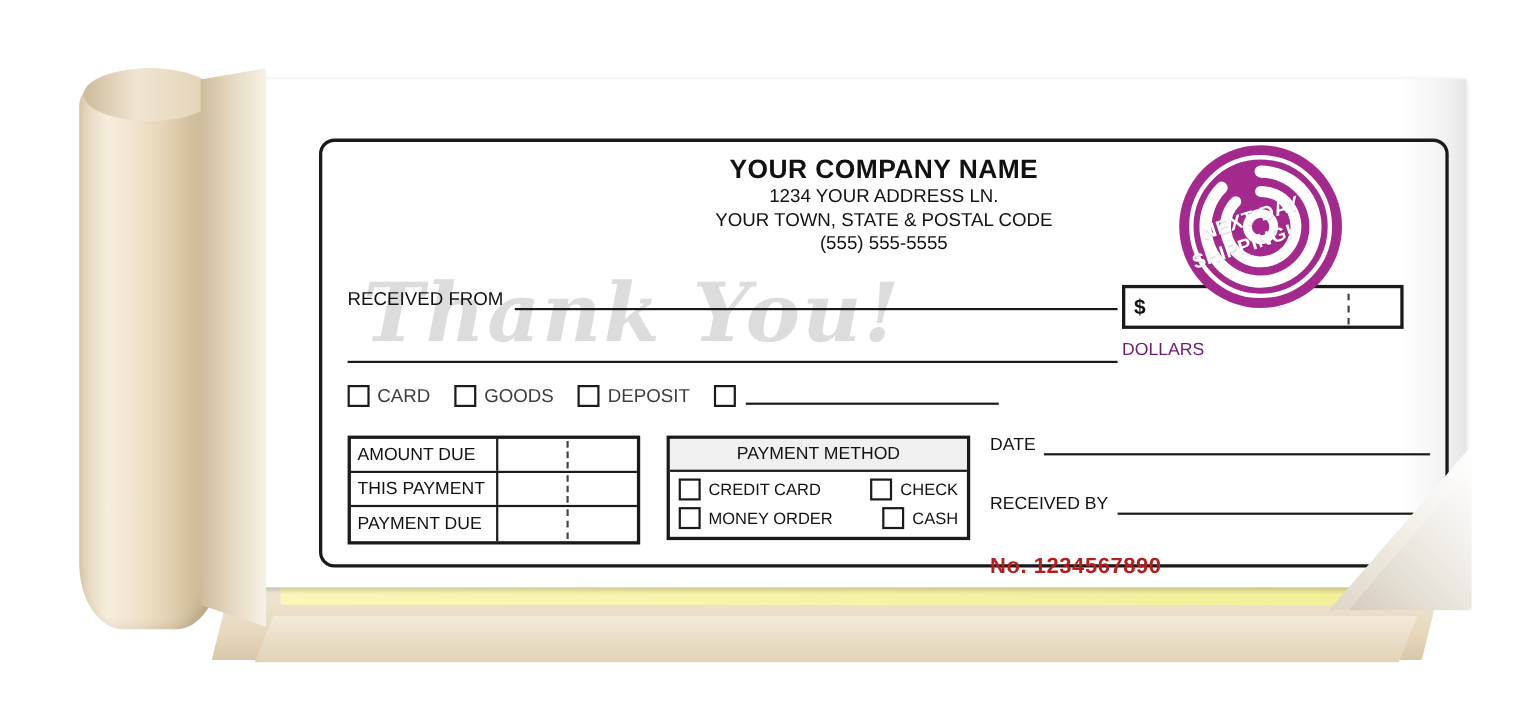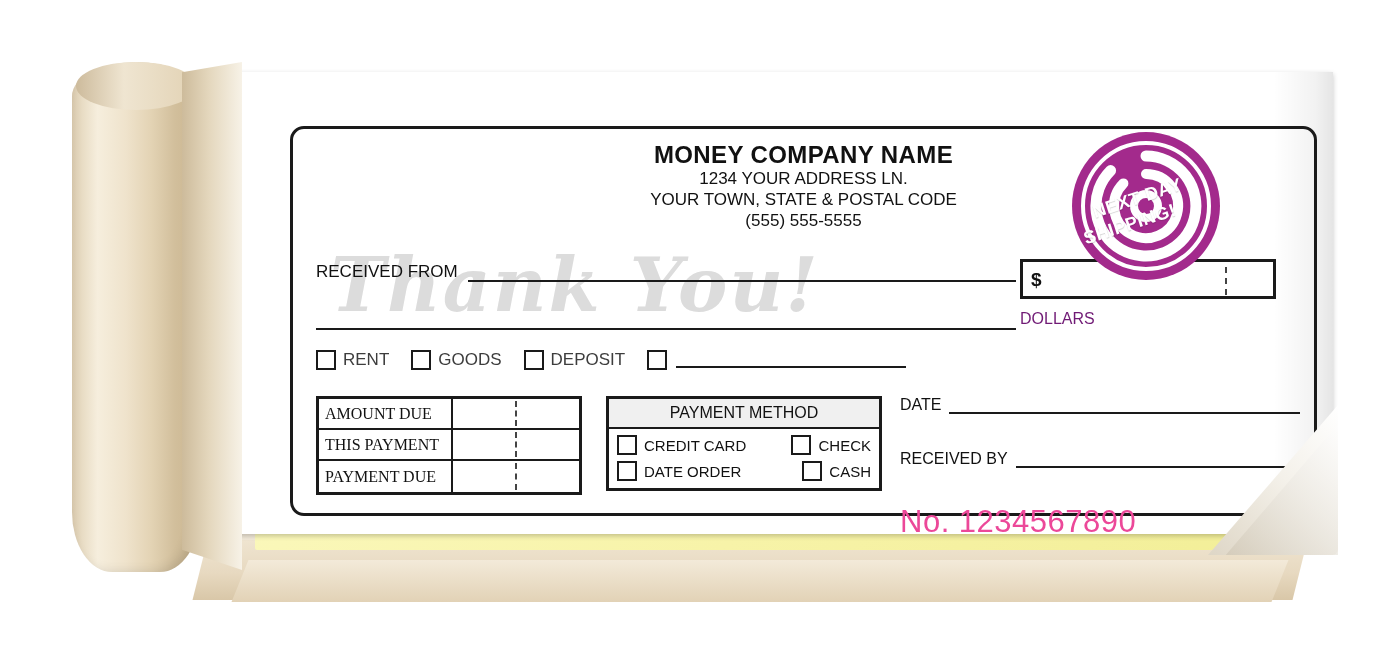--- a/index.html
+++ b/index.html
@@ -231,21 +231,20 @@
     position: absolute;
     left: 316px; top: 396px;
     width: 266px;
     border: 3px solid #1a1a1a;
     background: #fff;
   }
   .tbl .tr {
     display: flex;
     height: 31px;
     border-bottom: 2px solid #1a1a1a;
-    font-family: Liberation Serif, serif;
   }
   .tbl .tr:last-child { border-bottom: none; }
   .tbl .td-lbl {
     width: 134px;
     border-right: 2px solid #1a1a1a;
     font-size: 16px;
     color: #111;
     display: flex; align-items: center;
     padding-left: 6px;
     white-space: nowrap;
@@ -283,21 +282,21 @@
   
   .right-fields {
     position: absolute;
     left: 900px; top: 396px;
     width: 400px;
   }
   .rf-line { display: flex; align-items: flex-end; margin-bottom: 36px; }
   .rf-line .lbl { font-size: 16px; }
   .rf-line .rule { border-bottom: 2px solid #1a1a1a; height: 16px; flex: 1; margin-left: 8px; }
   .rf-no {
-    font-size: 31px; font-weight: normal; color: #ec4899; letter-spacing: 0.5px;
+    font-size: 20px; font-weight: bold; color: #b91c1c; letter-spacing: 0.5px;
   }
 
   
   .stamp {
     position: absolute;
     left: 1070px; top: 130px;
     width: 152px; height: 152px;
   }
   .stamp svg { display: block; }
   .stamp-txt1, .stamp-txt2 {
@@ -325,21 +324,21 @@
   <div class="sheet-yellow"></div>
 
   <div class="sheet-white">
     <div class="sheet-white-shade"></div>
   </div>
 
   <div class="receipt-border"></div>
 
   <div class="receipt-inner">
     <div class="hdr">
-      <div class="company">MONEY COMPANY NAME</div>
+      <div class="company">YOUR COMPANY NAME</div>
       <div class="line">1234 YOUR ADDRESS LN.</div>
       <div class="line">YOUR TOWN, STATE &amp; POSTAL CODE</div>
       <div class="line">(555) 555-5555</div>
     </div>
   </div>
 
   <div class="watermark">Thank You!</div>
 
   <div class="row-rf">
     <span class="lbl">RECEIVED FROM</span>
@@ -353,21 +352,21 @@
   <div class="amount-box">
     <span class="dollar">$</span>
     <span class="cents-div"></span>
   </div>
   <div class="dollars-label">DOLLARS</div>
 
   <div class="purpose-row">
 
     <span class="cb-item">
       <span class="cb"></span>
-      <span class="txt">RENT</span>
+      <span class="txt">CARD</span>
     </span>
 
     <span class="cb-item">
       <span class="cb"></span>
       <span class="txt">GOODS</span>
     </span>
 
     <span class="cb-item">
       <span class="cb"></span>
       <span class="txt">DEPOSIT</span>
@@ -409,21 +408,21 @@
           <span class="txt">CREDIT CARD</span>
         </span>
         <span class="pm-opt">
           <span class="cb"></span>
           <span class="txt">CHECK</span>
         </span>
       </div>
       <div class="pm-line">
         <span class="pm-opt">
           <span class="cb"></span>
-          <span class="txt">DATE ORDER</span>
+          <span class="txt">MONEY ORDER</span>
         </span>
         <span class="pm-opt">
           <span class="cb"></span>
           <span class="txt">CASH</span>
         </span>
       </div>
     </div>
   </div>
 
   <div class="right-fields">

